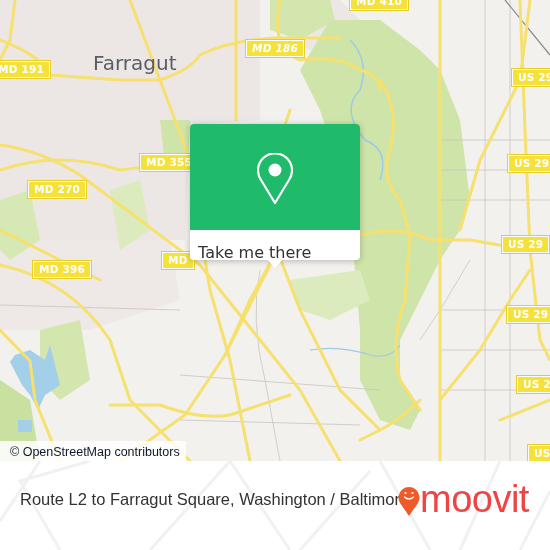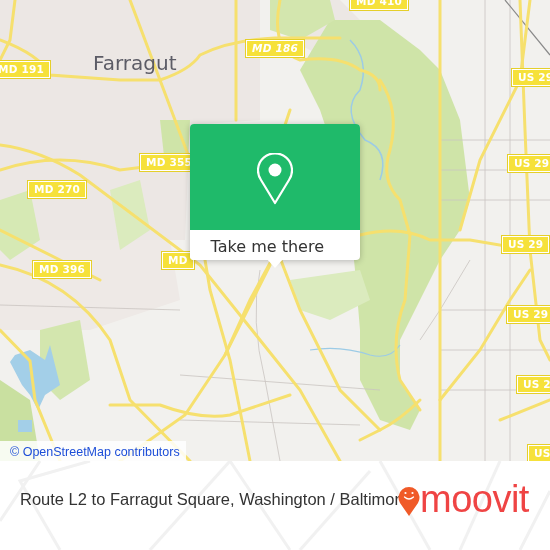--- a/index.html
+++ b/index.html
@@ -4,23 +4,23 @@
 <style>
   html, body { margin:0; padding:0; }
   body { width:550px; height:550px; position:relative; overflow:hidden; background:#fff; font-family:"DejaVu Sans", sans-serif; }
   #map { position:absolute; left:0; top:0; width:550px; height:461px; overflow:hidden; background:#f2f1ee; }
   #map svg.base { position:absolute; left:0; top:0; }
   .shield { position:absolute; background:#f6e13a; border:1.5px solid #fff; outline:1px solid #e5cf2a; color:#fff; font-family:"DejaVu Sans", sans-serif; font-weight:bold; font-size:10.5px; line-height:13px; padding:1px 5px; white-space:nowrap; letter-spacing:0.2px; }
   .place { position:absolute; color:#5c5c66; font-size:20px; font-family:"DejaVu Sans", sans-serif; }
   .popup { position:absolute; left:190px; top:124px; width:170px; height:136px; border-radius:4px; background:#fff; box-shadow:0 1px 6px rgba(0,0,0,0.25); overflow:visible; }
   .popup .green { position:absolute; left:0; top:0; width:170px; height:106px; background:#1fba6a; border-radius:4px 4px 0 0; }
   .popup .pin { position:absolute; left:67px; top:29px; }
-  .popup .take { position:absolute; left:0; top:106px; width:136px; height:30px; border:none; background:#fff; color:#333; font-family:"DejaVu Sans", sans-serif; font-size:16px; text-align:right; padding:2px; line-height:30px; border-radius:0 0 4px 4px; cursor:pointer; }
+  .popup .take { position:absolute; left:0; top:106px; width:136px; height:30px; border:none; background:#fff; color:#333; font-family:"DejaVu Sans", sans-serif; font-size:16px; text-align:left; padding:8px; line-height:30px; border-radius:0 0 4px 4px; cursor:pointer; }
   .popup .tail { position:absolute; left:76px; top:134px; width:0; height:0; border-left:9px solid transparent; border-right:9px solid transparent; border-top:10px solid #fff; }
-  .attrib-box { position:absolute; left:0; top:441px; background:rgba(255,255,255,0.85); padding:2px 6px 2px 10px; font-size:12.5px; color:#1d4ed8; font-family:"Liberation Sans", sans-serif; height:18px; line-height:18px; }
+  .attrib-box { position:absolute; left:0; top:441px; background:rgba(255,255,255,0.85); padding:2px 6px 2px 10px; font-size:12.5px; color:#0f172a; font-family:"Liberation Sans", sans-serif; height:18px; line-height:18px; }
   .footer { position:absolute; left:0; top:461px; width:550px; height:89px; background:#fff; overflow:hidden; }
   .footer svg.bg { position:absolute; left:0; top:0; }
   .footer .title { position:absolute; left:20px; top:29px; font-family:"Liberation Sans", sans-serif; font-size:16.5px; color:#333; white-space:nowrap; }
   .footer .logo { position:absolute; left:398px; top:20px; width:120px; height:44px; }
   .footer .logo-text { position:absolute; left:22px; top:-3px; font-family:"Liberation Sans", sans-serif; font-size:38px; color:#ef4444; letter-spacing:-0.5px; font-weight:500; }
 </style>
 </head>
 <body>
 
 <div id="map">

